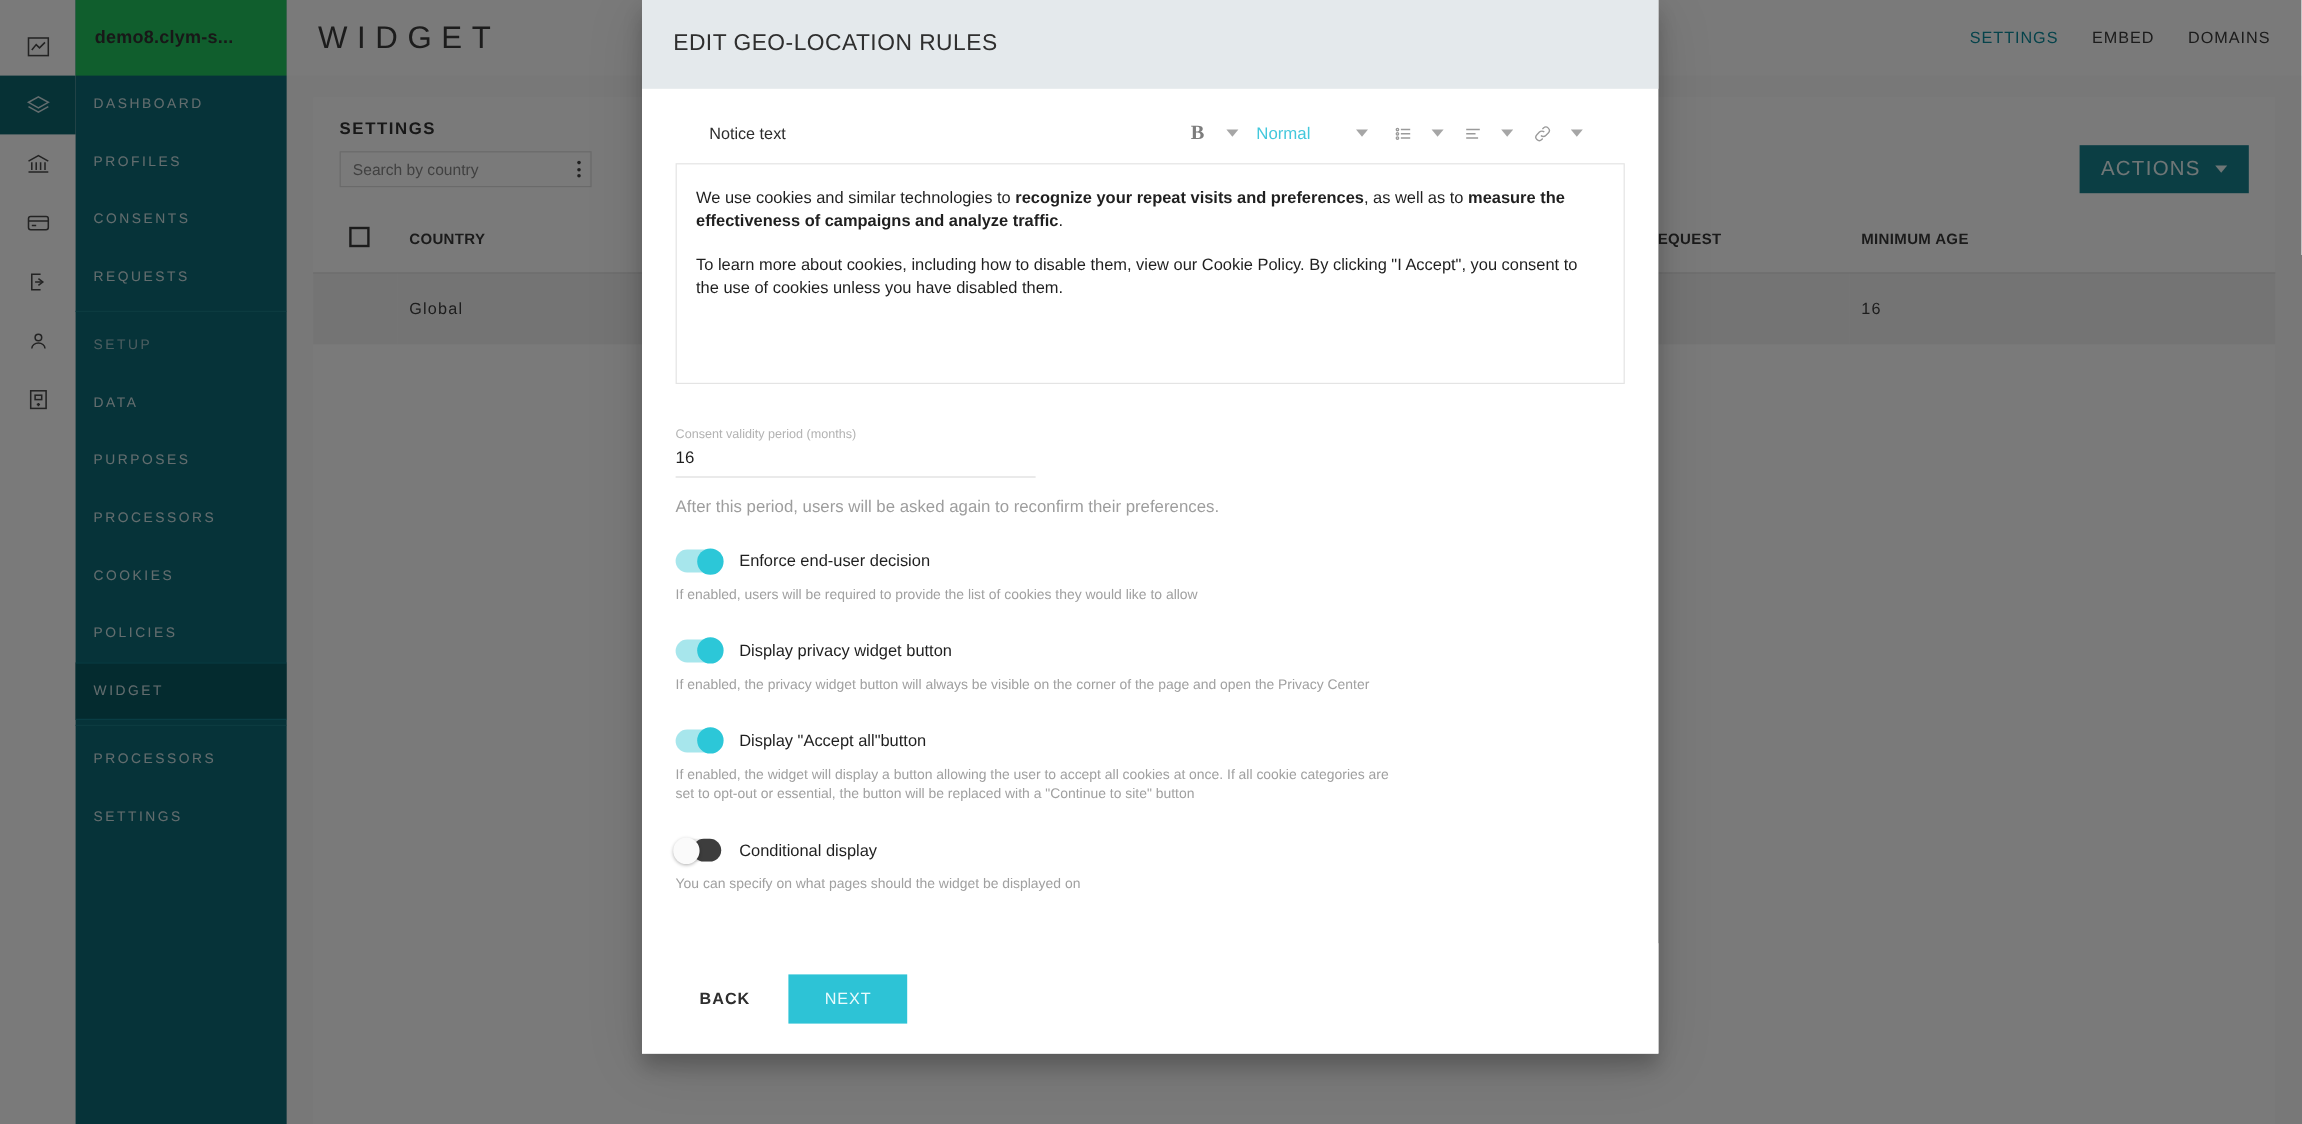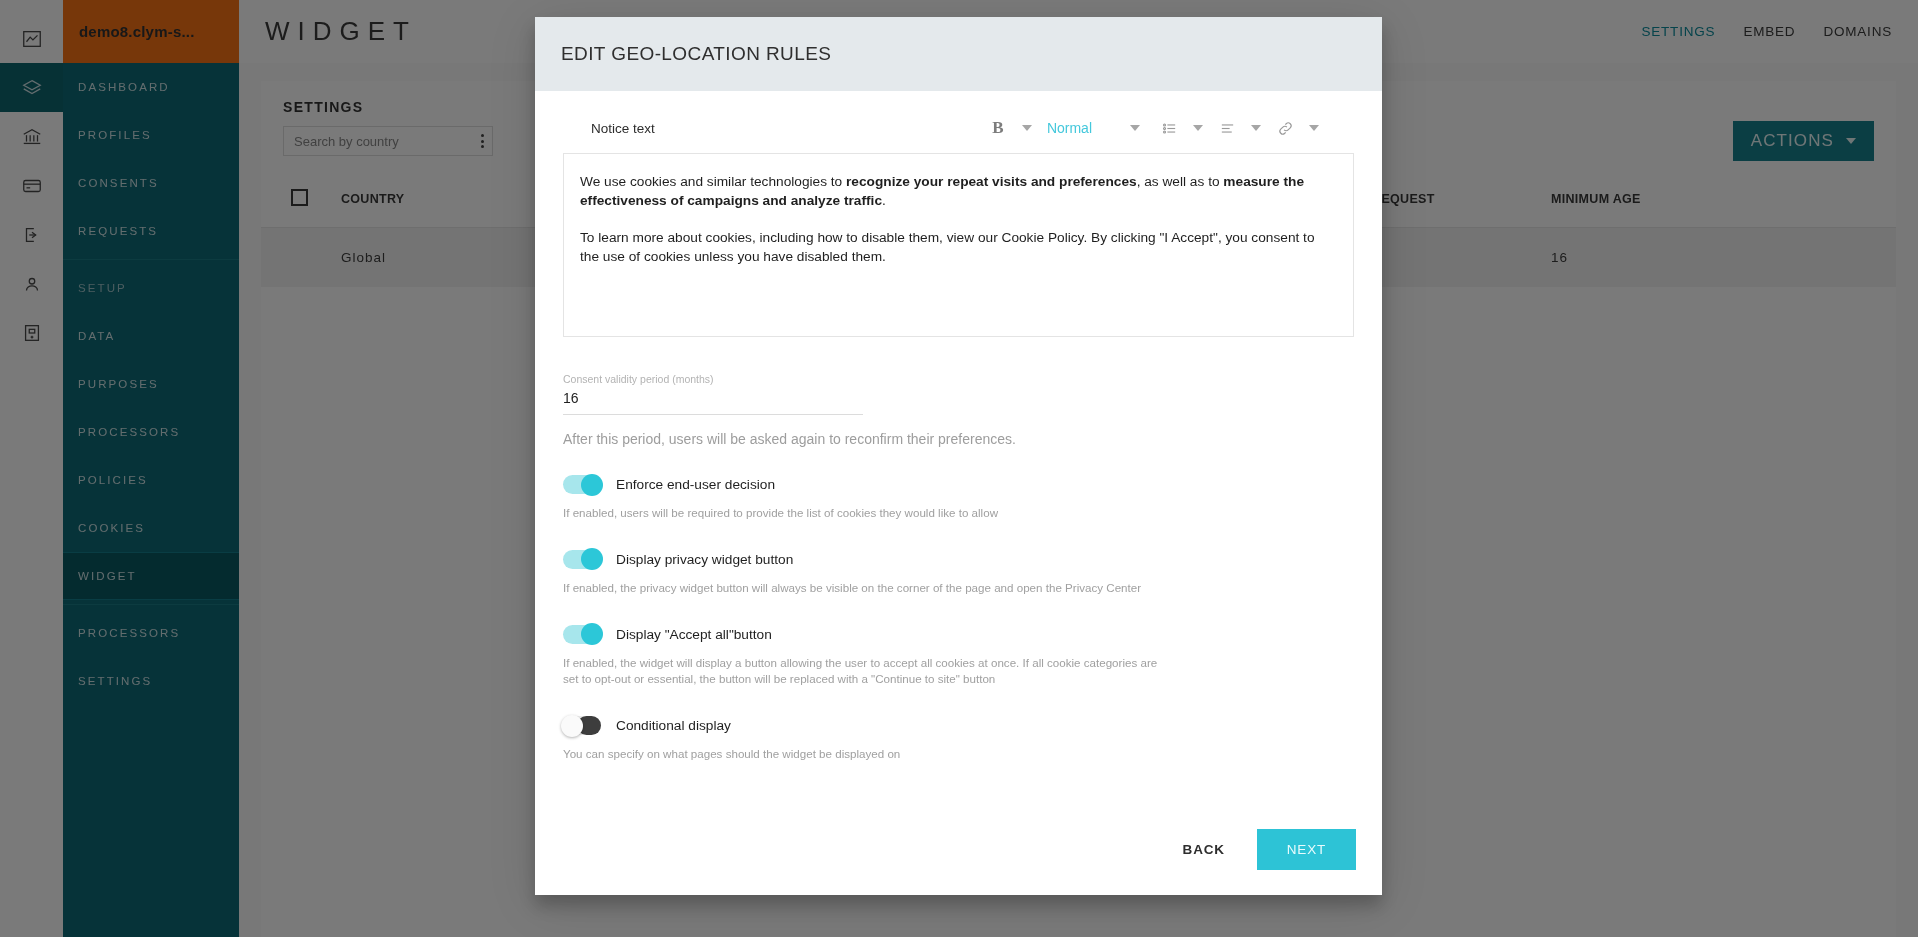--- a/index.html
+++ b/index.html
@@ -26,21 +26,21 @@
   .rail-item.active { background: #0e6670; }
   .rail-item svg { width: 22px; height: 22px; stroke: #4a4a4a; fill: none; stroke-width: 1.4; }
 
   
   .nav {
     width: 176px; flex: 0 0 176px; background: #0d6b77;
     padding-top: 0px; display: flex; flex-direction: column;
   }
   .nav-brand {
     height: 63px; display: flex; align-items: center;
-    padding-left: 16px; background: #f97316; color: #333;
+    padding-left: 16px; background: #22c55e; color: #333;
     font-size: 15px; font-weight: bold; letter-spacing: .2px;
     width: 176px;
   }
   .nav-item {
     height: 48px; display: flex; align-items: center; padding-left: 15px;
     color: #cfe3e6; font-size: 11.5px; letter-spacing: 2.1px; font-weight: 500;
   }
   .nav-item.dim { color: #9ec3c9; }
   .nav-item.active { background: #0a5a63; box-shadow: inset 0 1px 0 #13818f, inset 0 -1px 0 #13818f; }
   .nav-sep { height: 1px; background: #1b7b87; margin: 4px 0 4px 0; }
@@ -79,21 +79,21 @@
   }
   table.tbl td { font-size: 13.5px; color: #3d3d3d; padding: 22px 10px; letter-spacing: 1px; }
   table.tbl tr.data-row { background: #f3f3f3; }
   .chk { width: 17px; height: 17px; border: 2px solid #3a3a3a; display: inline-block; }
 
   
   #scrim { position: absolute; inset: 0; background: rgba(0,0,0,.52); }
 
   
   #modal {
-    position: absolute; left: 535px; top: 17px; width: 847px; height: 878px;
+    position: absolute; left: 535px; top: 0; width: 847px; height: 878px;
     background: #fff; display: flex; flex-direction: column;
     box-shadow: 0 11px 15px rgba(0,0,0,.2), 0 9px 46px rgba(0,0,0,.12);
   }
   .modal-head {
     background: #e4e9ec; height: 74px; display: flex; align-items: center; padding: 0 26px;
   }
   .modal-title { font-size: 19px; letter-spacing: .4px; color: #2f2f2f; font-weight: 400; }
   .modal-body {
     flex: 1; overflow-y: auto; padding: 16px 28px 0 28px; position: relative;
   }
@@ -141,21 +141,21 @@
   .switch.off .knob { left: -2px; background: #fafafa; box-shadow: 0 1px 3px rgba(0,0,0,.3); }
   .switch.off::after {
     content: ""; position: absolute; right: 0; top: 0; width: 24px; height: 19px;
     background: #3d3d3d; border-radius: 10px;
   }
   .switch.off .knob { z-index: 2; }
   .toggle-label { font-size: 13.7px; color: #1f1f1f; }
   .toggle-desc { font-size: 11.6px; color: #a0a0a0; margin-top: 11px; padding-left: 0px; line-height: 1.45; max-width: 600px; }
 
   .modal-foot {
-    height: 92px; display: flex; align-items: center; justify-content: flex-end;
+    height: 92px; display: flex; align-items: center; justify-content: flex-start;
     padding: 0 26px; gap: 10px; background: #fff;
   }
   .btn-text {
     background: none; border: none; font-size: 13.5px; font-weight: bold; letter-spacing: .8px;
     color: #2e2e2e; padding: 12px 22px; font-family: "Liberation Sans", sans-serif;
   }
   .btn-primary {
     background: #2dc3d6; border: none; color: #e8fbfd; font-size: 13.5px; letter-spacing: .8px;
     padding: 13px 30px; font-family: "Liberation Sans", sans-serif;
   }
@@ -242,24 +242,24 @@
           <div class="nav-item">
             <span>DATA</span>
           </div>
           <div class="nav-item">
             <span>PURPOSES</span>
           </div>
           <div class="nav-item">
             <span>PROCESSORS</span>
           </div>
           <div class="nav-item">
+            <span>COOKIES</span>
+          </div>
+          <div class="nav-item">
             <span>POLICIES</span>
-          </div>
-          <div class="nav-item">
-            <span>COOKIES</span>
           </div>
           <div class="nav-item active">
             <span>WIDGET</span>
           </div>
           <div class="nav-sep"></div>
           <div class="nav-item">
             <span>PROCESSORS</span>
           </div>
           <div class="nav-item">
             <span>SETTINGS</span>

